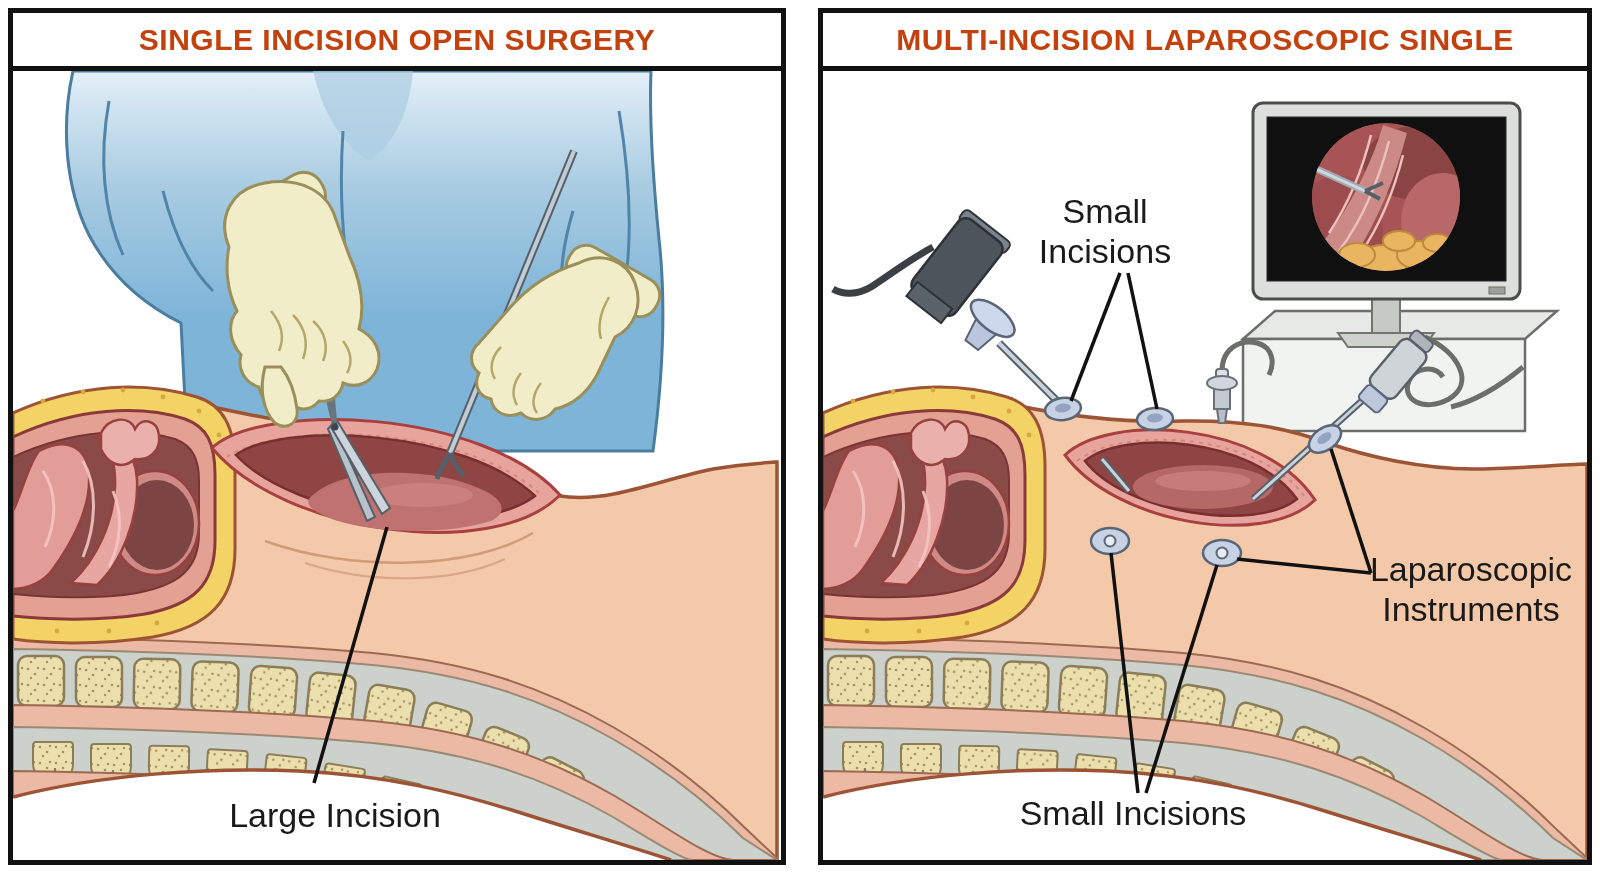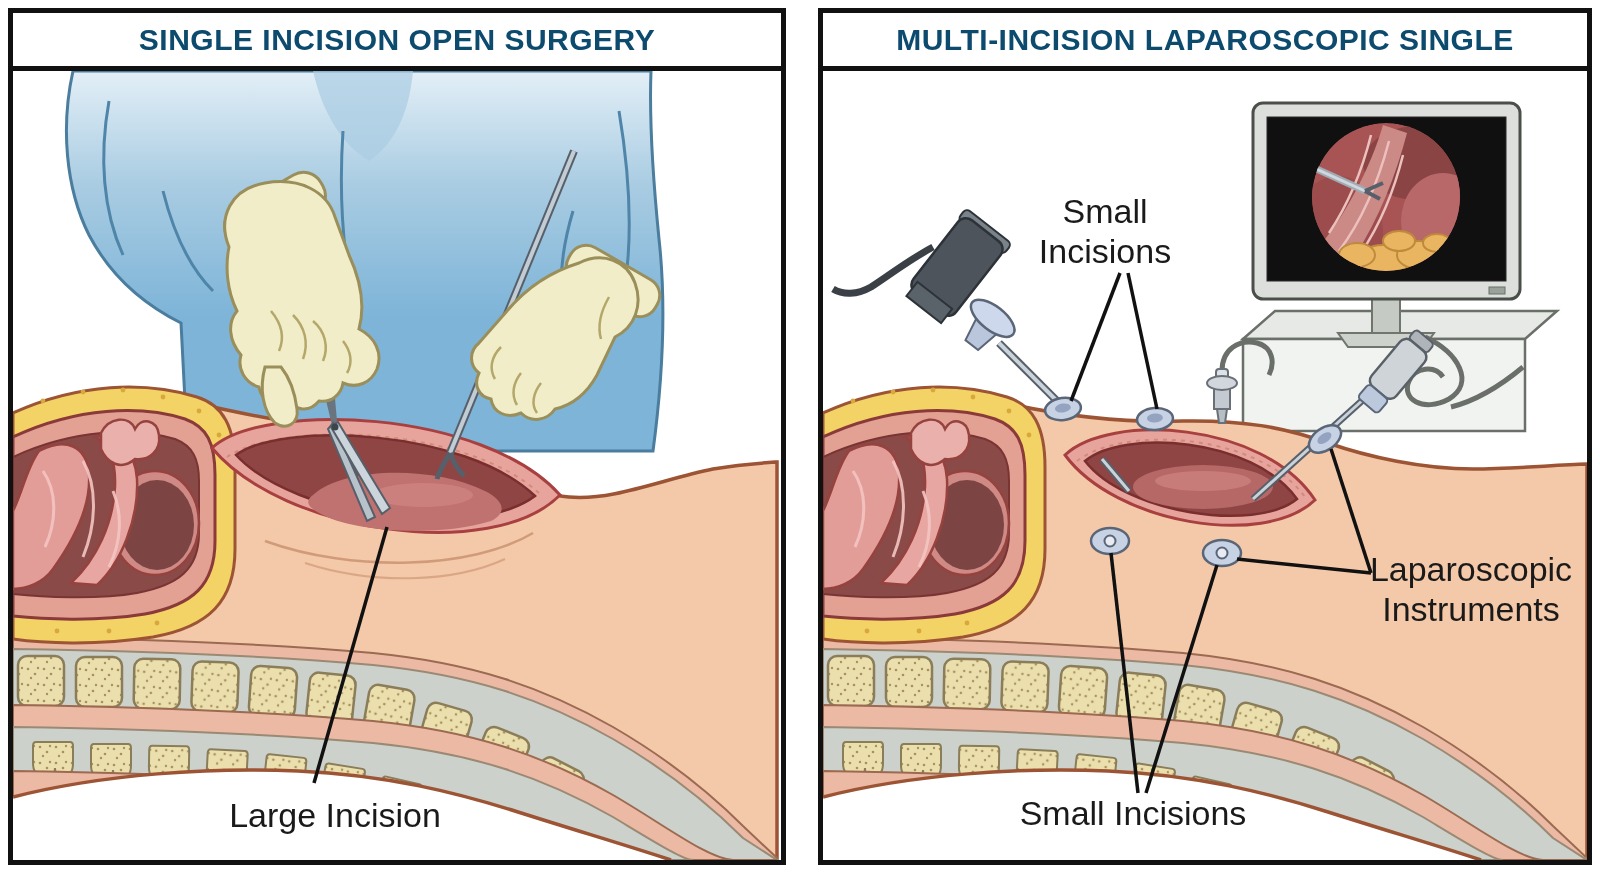--- a/index.html
+++ b/index.html
@@ -2,21 +2,21 @@
 <html><head>
 <meta charset="utf-8">
 <style>
   html,body{margin:0;padding:0;background:#ffffff;}
   .figure{position:relative;width:1600px;height:873px;background:#ffffff;overflow:hidden;
           font-family:"Liberation Sans",sans-serif;}
   .panel{position:absolute;top:8px;border:5px solid #111;background:#fff;box-sizing:content-box;}
   .panel.left{left:8px;width:768px;height:847px;}
   .panel.right{left:818px;width:764px;height:847px;}
   .title-bar{height:53px;border-bottom:5px solid #111;display:flex;align-items:center;justify-content:center;}
-  .title-bar span{font-weight:bold;font-size:30px;letter-spacing:.5px;color:#0c4a6e;white-space:nowrap;}
+  .title-bar span{font-weight:bold;font-size:30px;letter-spacing:.5px;color:#c2410c;white-space:nowrap;}
   .canvas{position:relative;}
   svg{display:block;}
   text.lbl{font-family:"Liberation Sans",sans-serif;font-size:34px;fill:#1a1a1a;text-anchor:middle;}
 </style>
 </head>
 <body>
 
 <div class="figure">
 
 <svg width="0" height="0" style="position:absolute" aria-hidden="true">

